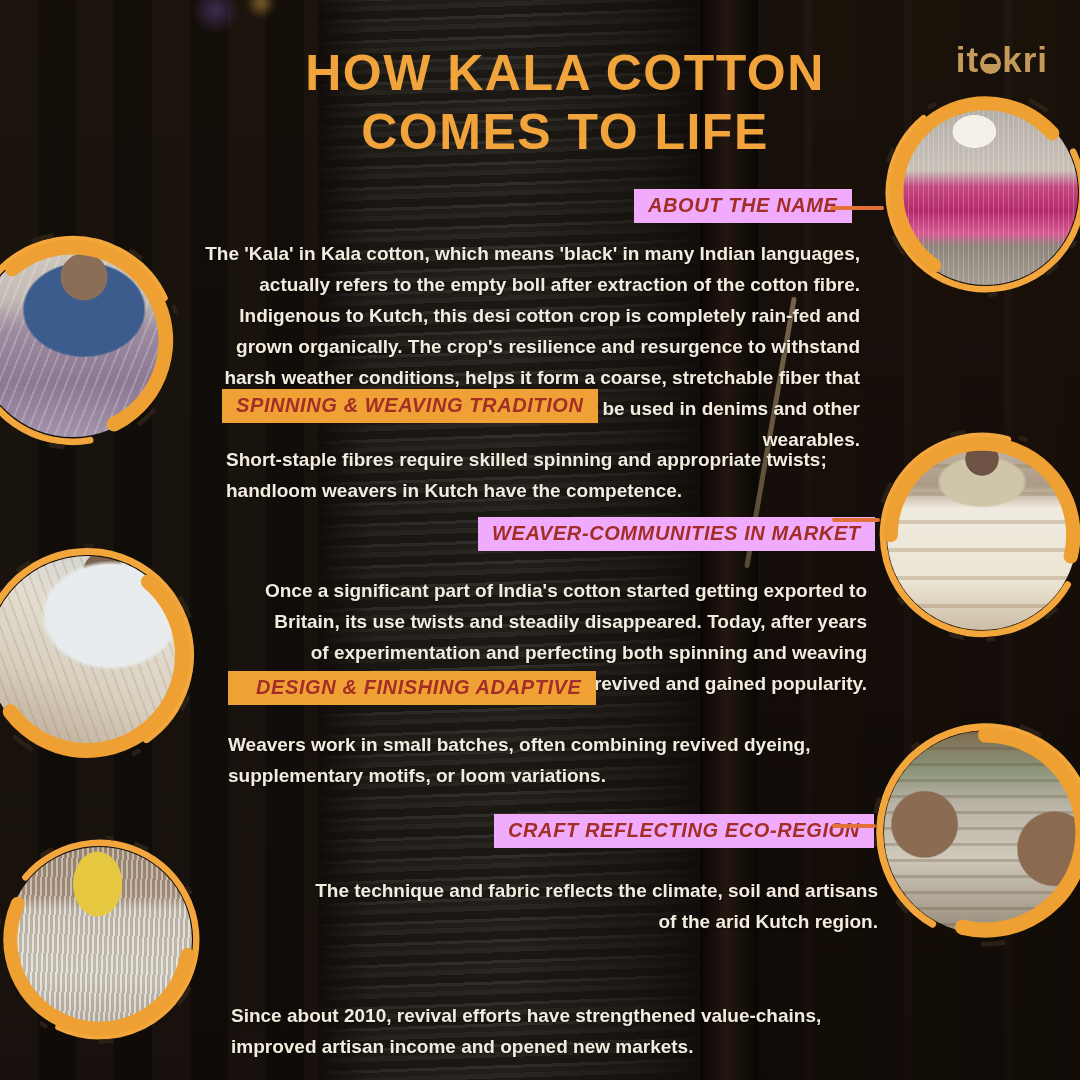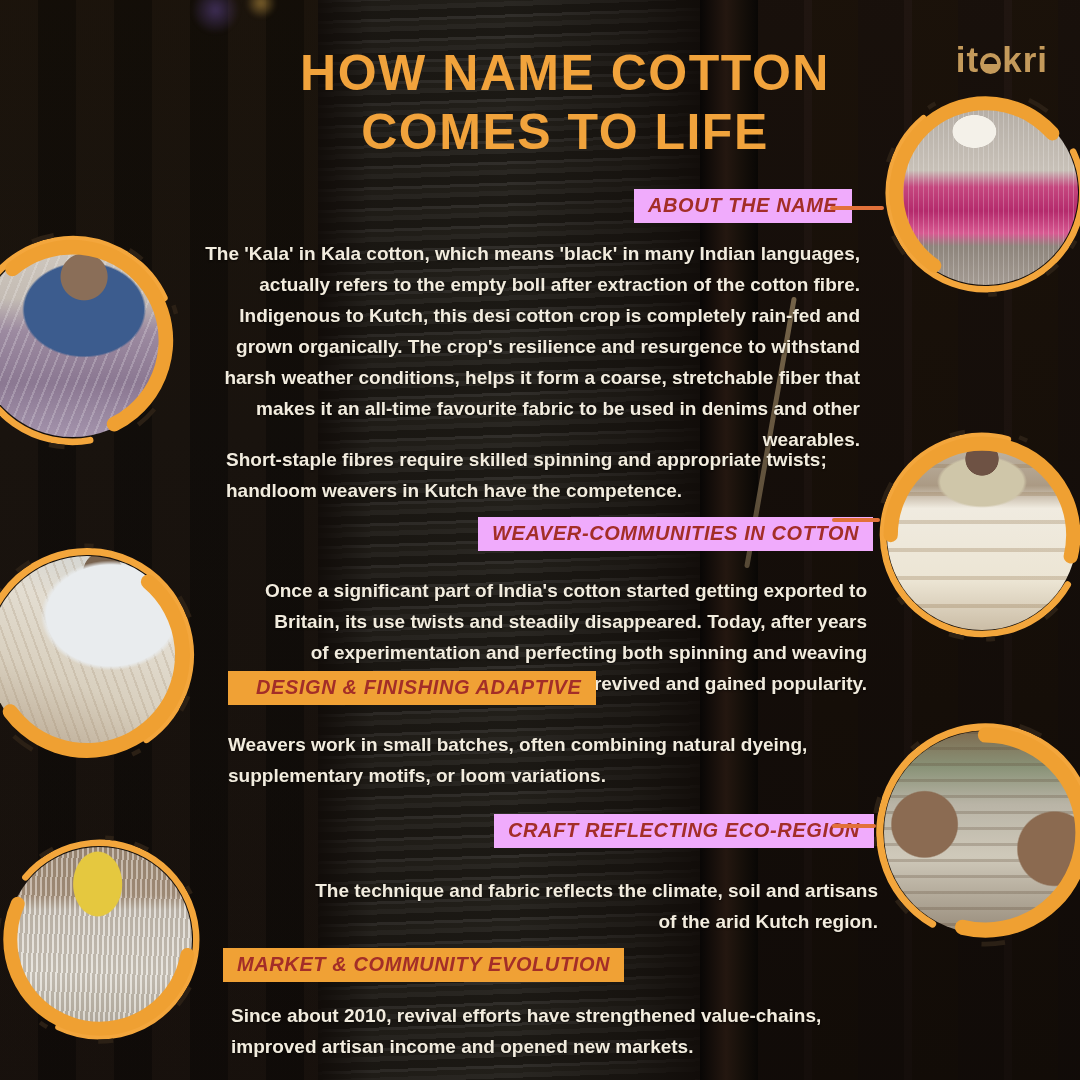--- a/index.html
+++ b/index.html
@@ -119,48 +119,48 @@
 <div id="poster">
 
   <div class="bg-left"></div>
   <div class="bg-fabric"></div>
   <div class="bg-pole"></div>
   <div class="bg-right"></div>
   <div class="bg-rope"></div>
   <div class="bg-corner-glow"></div>
 
   <div class="title">
-    <div>HOW NAME COTTON</div>
+    <div>HOW KALA COTTON</div>
     <div>COMES TO LIFE</div>
   </div>
 
   <div class="logo">
     <span>it</span>
       <span class="o-glyph"></span>
       <span>kri</span>
   </div>
 
   <div class="hd hd-cream" style="left:634px;top:189px;">ABOUT THE NAME</div>
   <div class="dash" style="left:830px;top:206px;width:54px;"></div>
   <div class="para al-r" style="left:200px;top:238px;width:660px;">The 'Kala' in Kala cotton, which means 'black' in many Indian languages, actually refers to the empty boll after extraction of the cotton fibre. Indigenous to Kutch, this desi cotton crop is completely rain-fed and grown organically. The crop's resilience and resurgence to withstand harsh weather conditions, helps it form a coarse, stretchable fiber that makes it an all-time favourite fabric to be used in denims and other wearables.</div>
 
+  <div class="hd hd-orange" style="left:222px;top:389px;">SPINNING &amp; WEAVING TRADITION</div>
   <div class="para al-l" style="left:226px;top:444px;width:615px;">Short-staple fibres require skilled spinning and appropriate twists; handloom weavers in Kutch have the competence.</div>
 
-  <div class="hd hd-cream" style="left:478px;top:517px;">WEAVER-COMMUNITIES IN COTTON</div>
+  <div class="hd hd-cream" style="left:478px;top:517px;">WEAVER-COMMUNITIES IN MARKET</div>
   <div class="dash" style="left:832px;top:518px;width:48px;"></div>
   <div class="para al-r" style="left:255px;top:575px;width:612px;">Once a significant part of India's cotton started getting exported to Britain, its use twists and steadily disappeared. Today, after years of experimentation and perfecting both spinning and weaving techniques, kala cotton has revived and gained popularity.</div>
 
   <div class="hd hd-orange" style="left:228px;top:671px;padding-left:28px;">DESIGN &amp; FINISHING ADAPTIVE</div>
-  <div class="para al-l" style="left:228px;top:729px;width:595px;">Weavers work in small batches, often combining natural dyeing, supplementary motifs, or loom variations.</div>
+  <div class="para al-l" style="left:228px;top:729px;width:595px;">Weavers work in small batches, often combining revived dyeing, supplementary motifs, or loom variations.</div>
 
   <div class="hd hd-cream" style="left:494px;top:814px;">CRAFT REFLECTING ECO-REGION</div>
   <div class="dash" style="left:832px;top:824px;width:44px;"></div>
   <div class="para al-r" style="left:300px;top:863px;width:578px;margin-top:12px;">The technique and fabric reflects the climate, soil and artisans of the arid Kutch region.</div>
 
-  <div class="hd hd-orange" style="left:223px;top:948px;">MARKET &amp; COMMUNITY EVOLUTION</div>
   <div class="para al-l" style="left:231px;top:1000px;width:615px;">Since about 2010, revival efforts have strengthened value-chains, improved artisan income and opened new markets.</div>
 
   <div class="photo" style="left:878px;top:85px;width:215px;height:215px;">
     <div class="img img-p1"></div>
     <svg class="ring" viewBox="0 0 200 200" style="transform:rotate(15deg);">
       <circle cx="100" cy="100" r="90" fill="none" stroke="#F3A63C" stroke-width="6" stroke-dasharray="400 166" stroke-linecap="round" transform="rotate(-40 100 100)"></circle>
       <circle cx="100" cy="100" r="83" fill="none" stroke="#EFA032" stroke-width="13" stroke-dasharray="280 242" stroke-linecap="round" transform="rotate(110 100 100)"></circle>
       <circle cx="100" cy="100" r="95" fill="none" stroke="#2b2015" stroke-width="4" stroke-dasharray="14 50 8 90 20 70" transform="rotate(30 100 100)"></circle>
     </svg>
   </div>

